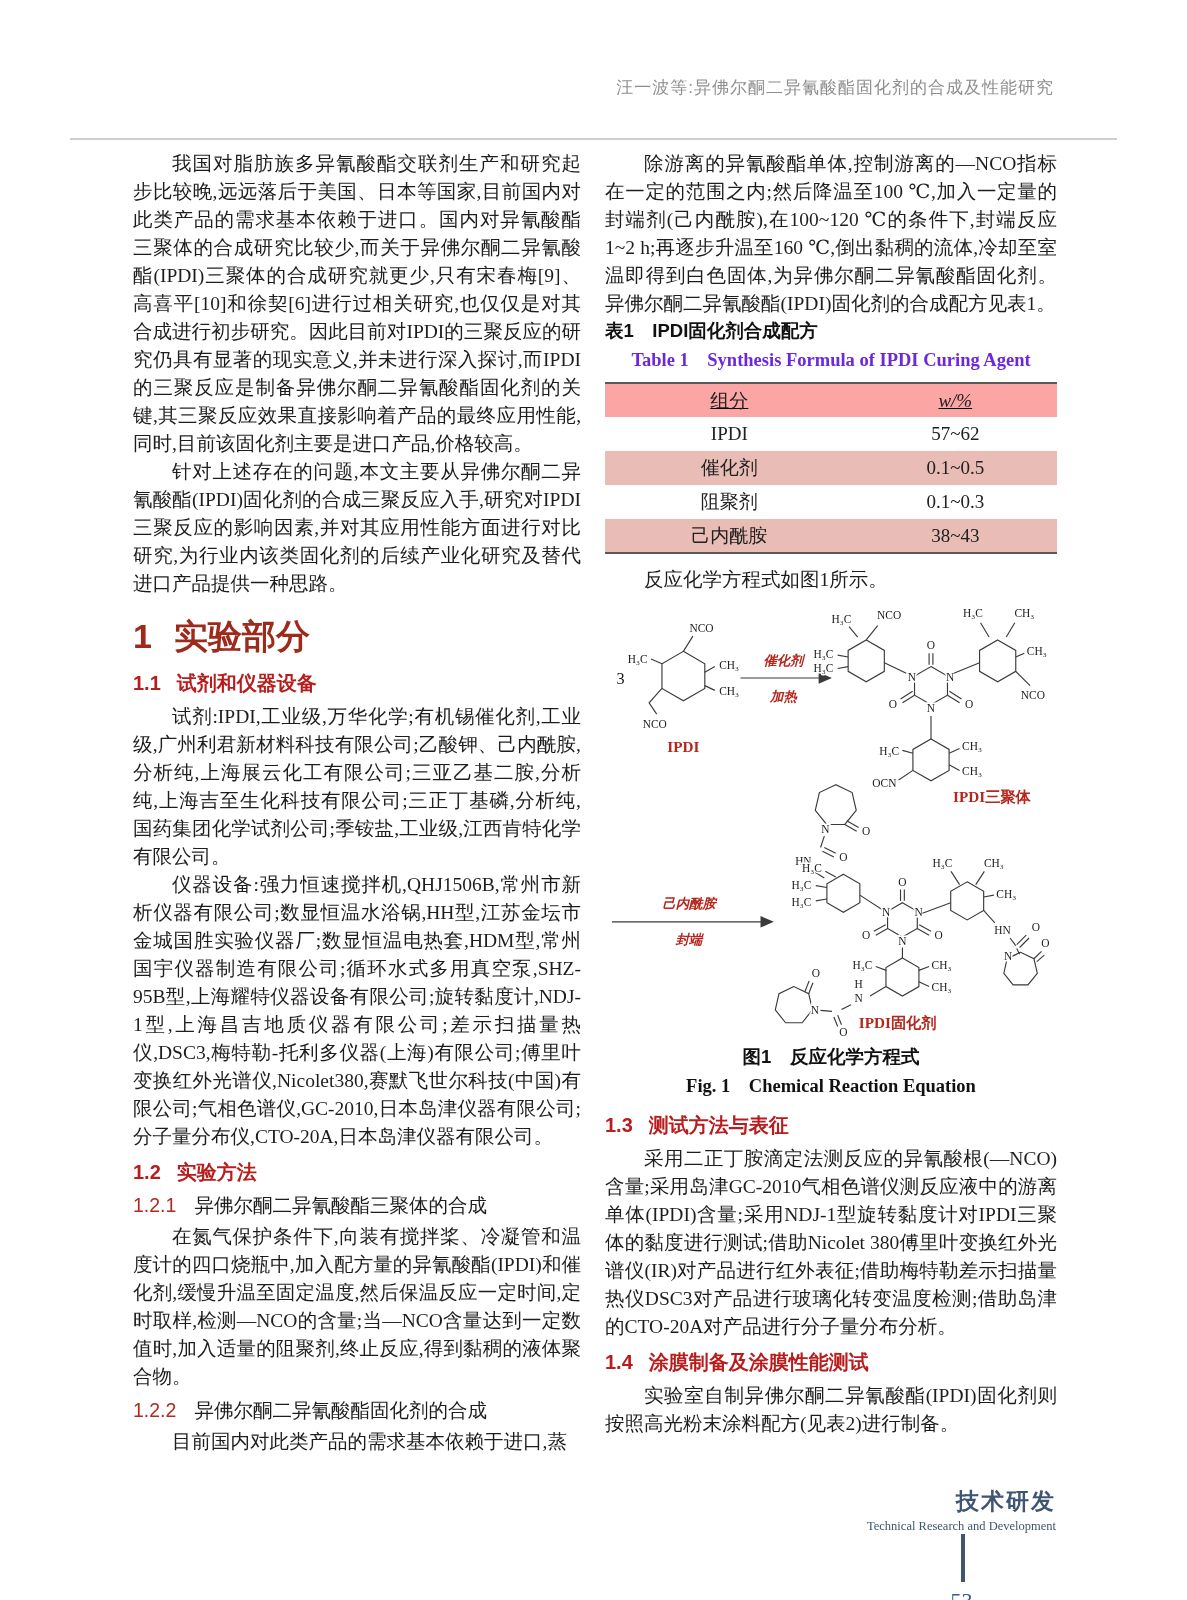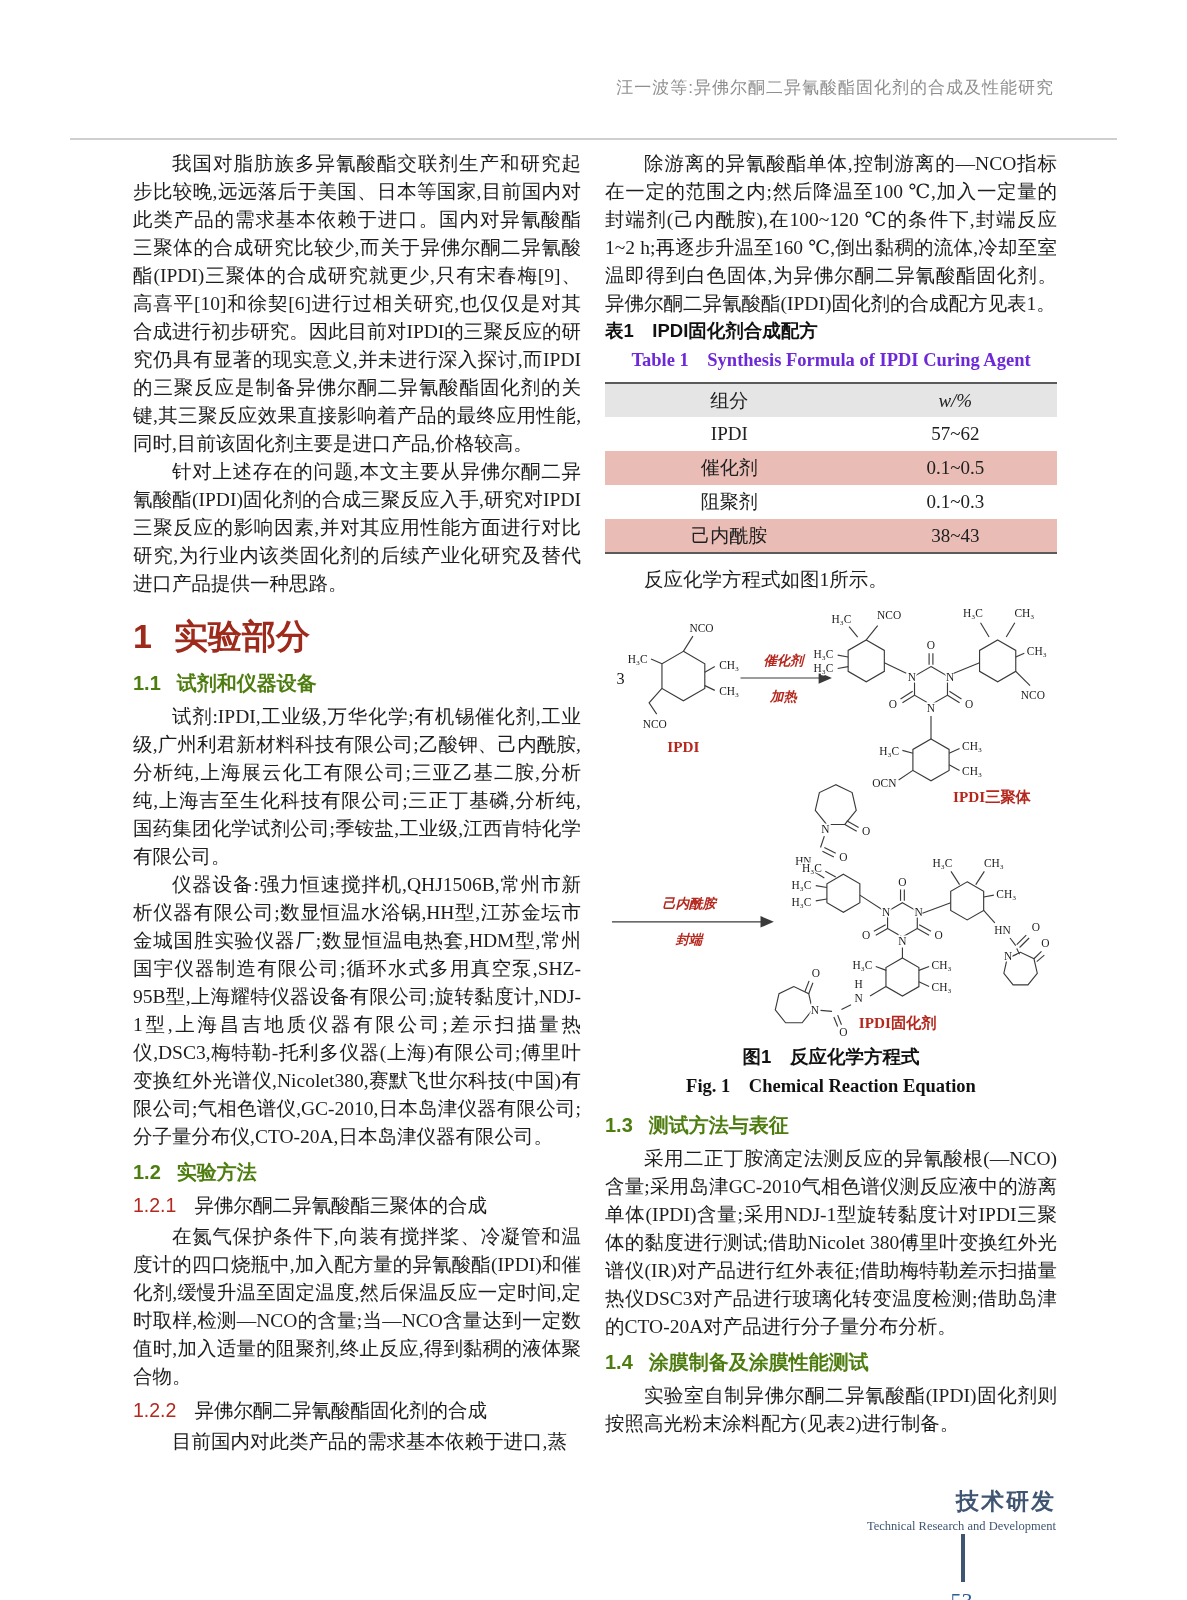--- a/index.html
+++ b/index.html
@@ -13,35 +13,35 @@
 
   
   .columns { position:absolute; top:150px; left:133px; width:924px; display:flex; gap:24px; }
   .col { width:452px; }
 
   .para { font-size:19.5px; line-height:28px; text-align:justify; text-indent:2em; color:#1d1d1d; }
 
   .h-main { margin:16px 0 10px; color:#9e2a1c; font-family:"Liberation Sans","DejaVu Sans",sans-serif;
     font-weight:bold; font-size:34px; }
   .h-main .num { margin-right:22px; }
-  .h-sub { margin:8px 0 6px; color:#4d7c0f; font-family:"Liberation Sans","DejaVu Sans",sans-serif;
+  .h-sub { margin:8px 0 6px; color:#b91c1c; font-family:"Liberation Sans","DejaVu Sans",sans-serif;
     font-weight:bold; font-size:20px; }
   .h-sub .num { margin-right:16px; }
   .h-sub3 { margin:6px 0 4px; font-size:19.5px; color:#1d1d1d; }
   .h-sub3 .num { color:#b3291f; font-family:"Liberation Sans","DejaVu Sans",sans-serif; margin-right:18px; }
 
   
   .tbl-caption-zh { margin-top:0; text-align:left; font-size:18.5px; font-weight:bold; color:#111;
     font-family:"Liberation Sans","DejaVu Sans",sans-serif; }
   .tbl-caption-en { text-align:center; font-size:18.5px; font-weight:bold; color:#6d28d9; margin:4px 0 10px; }
   table.t1 { width:100%; border-collapse:collapse; border-top:2px solid #5a5a5a; border-bottom:2px solid #5a5a5a; }
   table.t1 td, table.t1 th { height:34px; font-size:19px; font-weight:normal; color:#202020; text-align:center; }
   table.t1 .c1 { width:55%; }
   table.t1 tr.shade { background:#e9bdb6; }
-  table.t1 tr.head { background:#e5e5e5; }
+  table.t1 tr.head { background:#fca5a5;text-decoration:underline; }
   table.t1 .wpct { font-style:italic; }
 
   
   .fig-wrap { margin-top:4px; }
   .fig-svg { display:block; margin:2px auto 0; }
   .fig-caption-zh { text-align:center; font-size:18.5px; font-weight:bold; color:#111;
     font-family:"Liberation Sans","DejaVu Sans",sans-serif; margin-top:6px; }
   .fig-caption-en { text-align:center; font-size:18.5px; font-weight:bold; color:#111; margin:4px 0 14px; }
 
   svg .bond { stroke:#3a3a3a; stroke-width:1.2; fill:none; }

